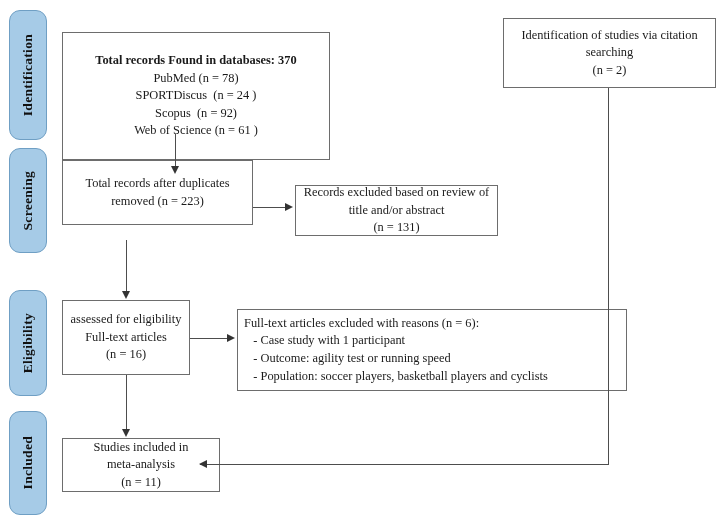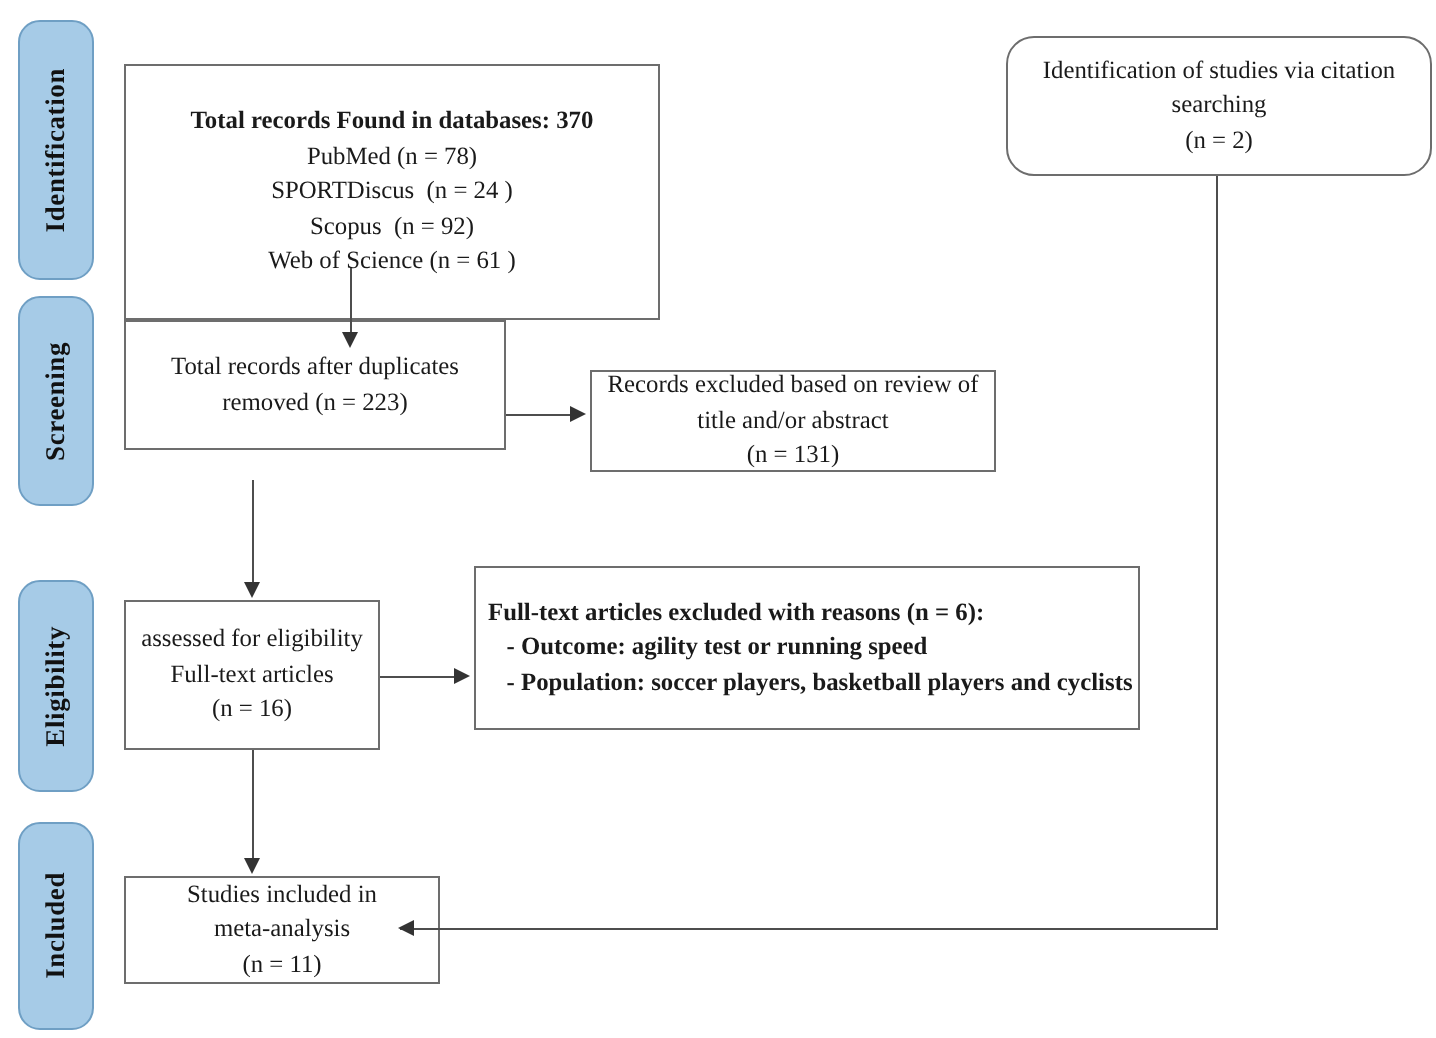--- a/index.html
+++ b/index.html
@@ -113,21 +113,21 @@
   </div>
 
   <div class="flow-box" style="left:62px; top:6px; width:268px; height:128px;margin-top:26px;">
     <div class="line bold">Total records Found in databases: 370</div>
     <div class="line">PubMed (n = 78)</div>
     <div class="line">SPORTDiscus  (n = 24 )</div>
     <div class="line">Scopus  (n = 92)</div>
     <div class="line">Web of Science (n = 61 )</div>
   </div>
 
-  <div class="flow-box" style="left:503px; top:18px; width:213px; height:70px;border-radius:14px;">
+  <div class="flow-box" style="left:503px; top:18px; width:213px; height:70px;">
     <div class="line">Identification of studies via citation</div>
     <div class="line">searching</div>
     <div class="line">(n = 2)</div>
   </div>
 
   <div class="flow-box" style="left:62px; top:160px; width:191px; height:65px;">
     <div class="line">Total records after duplicates</div>
     <div class="line">removed (n = 223)</div>
   </div>
 
@@ -136,22 +136,23 @@
     <div class="line">title and/or abstract</div>
     <div class="line">(n = 131)</div>
   </div>
 
   <div class="flow-box" style="left:62px; top:300px; width:128px; height:75px;">
     <div class="line">assessed for eligibility</div>
     <div class="line">Full-text articles</div>
     <div class="line">(n = 16)</div>
   </div>
 
-  <div class="flow-box left-align" style="left:237px; top:283px; width:333px; height:82px;font-weight:bold;">
+  <div class="flow-box left-align" style="left:237px; top:309px; width:390px; height:82px;">
     <div class="line">Full-text articles excluded with reasons (n = 6):</div>
+    <div class="line">   - Case study with 1 participant</div>
     <div class="line">   - Outcome: agility test or running speed</div>
     <div class="line">   - Population: soccer players, basketball players and cyclists</div>
   </div>
 
   <div class="flow-box" style="left:62px; top:438px; width:158px; height:54px;">
     <div class="line">Studies included in</div>
     <div class="line">meta-analysis</div>
     <div class="line">(n = 11)</div>
   </div>
 

